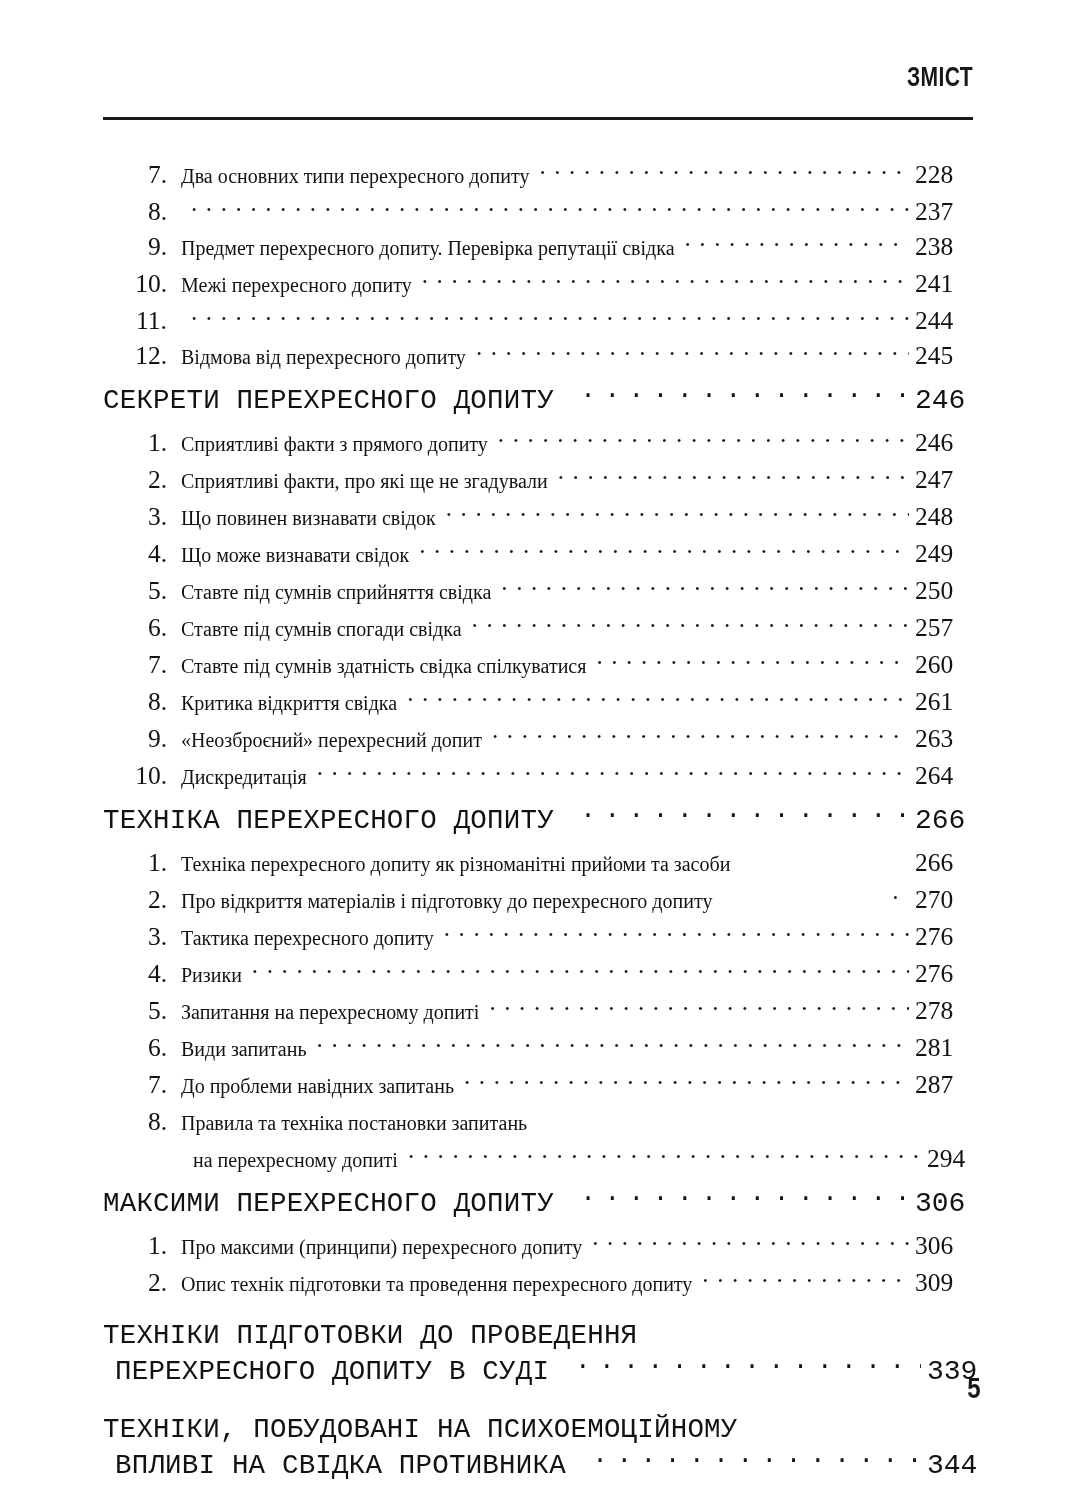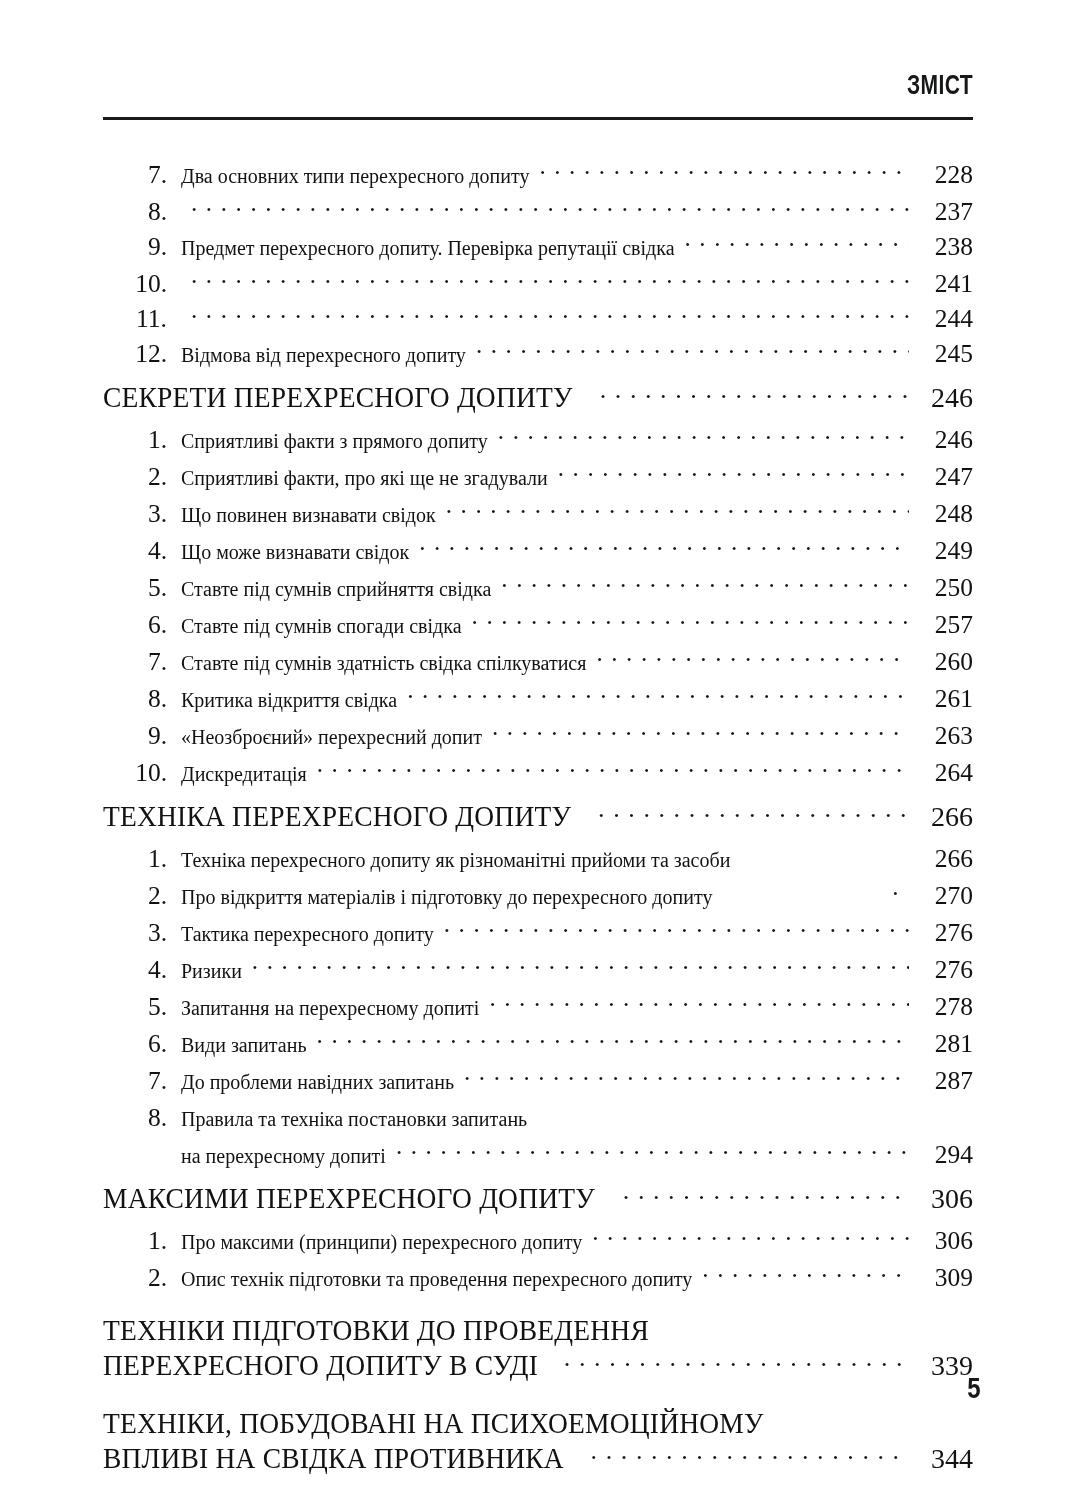--- a/index.html
+++ b/index.html
@@ -21,21 +21,21 @@
     position: absolute;
     left: 0; top: 0;
     width: 1084px;
     height: 1500px;
   }
 
   
   .running-head {
     position: absolute;
     left: 103px;
-    top: 72px;
+    top: 64px;
     width: 870px;
   }
   .running-head-title {
     display: block;
     text-align: right;
     font-family: "Liberation Sans Narrow", "Liberation Sans", "DejaVu Sans", sans-serif;
     font-weight: 700;
     font-size: 27px;
     letter-spacing: 0.5px;
     line-height: 1;
@@ -79,20 +79,21 @@
     font-size: 25.5px;
   }
   .entry.sub .title {
     flex: 0 0 auto;
     font-size: 20px;
   }
 
   
   .entry.major {
     font-size: 28px;
+    font-family: Liberation Mono, monospace;
   }
   .entry.major .title {
     flex: 0 0 auto;
     font-size: 28.5px;
     letter-spacing: 0.2px;
     transform: scaleX(0.965);
     transform-origin: 0 50%;
   }
 
   
@@ -121,41 +122,42 @@
   .leader.none::before { content: ""; }
   .leader.tiny::before {
     content: ".";
     left: auto;
     right: 2px;
   }
 
   .pageno {
     flex: 0 0 58px;
     width: 58px;
-    text-align: right;
+    text-align: left;
     font-size: 25.5px;
   }
   .entry.major .pageno {
     font-size: 28px;
   }
 
   
   .entry.wrap {
     display: block;
     white-space: normal;
   }
   .entry.wrap .line1 {
     display: flex;
     align-items: baseline;
     width: 870px;
   }
   .entry.wrap .line2 {
     display: flex;
     align-items: baseline;
     width: 870px;
+    margin-left: 12px;
   }
   .entry.wrap .spacer {
     flex: 0 0 78px;
     width: 78px;
   }
 
   .gap-major { height: 7px; }
   .gap-block { height: 16px; }
 
   
@@ -194,20 +196,21 @@
         <span class="pageno">237</span>
       </div>
       <div class="entry sub">
         <span class="num">9.</span>
         <span class="title">Предмет перехресного допиту. Перевірка репутації свідка</span>
         <span class="leader"></span>
         <span class="pageno">238</span>
       </div>
       <div class="entry sub">
         <span class="num">10.</span>
+        <span class="title">Межі перехресного допиту</span>
         <span class="leader"></span>
         <span class="pageno">241</span>
       </div>
       <div class="entry sub">
         <span class="num">11.</span>
         <span class="leader"></span>
         <span class="pageno">244</span>
       </div>
       <div class="entry sub">
         <span class="num">12.</span>

